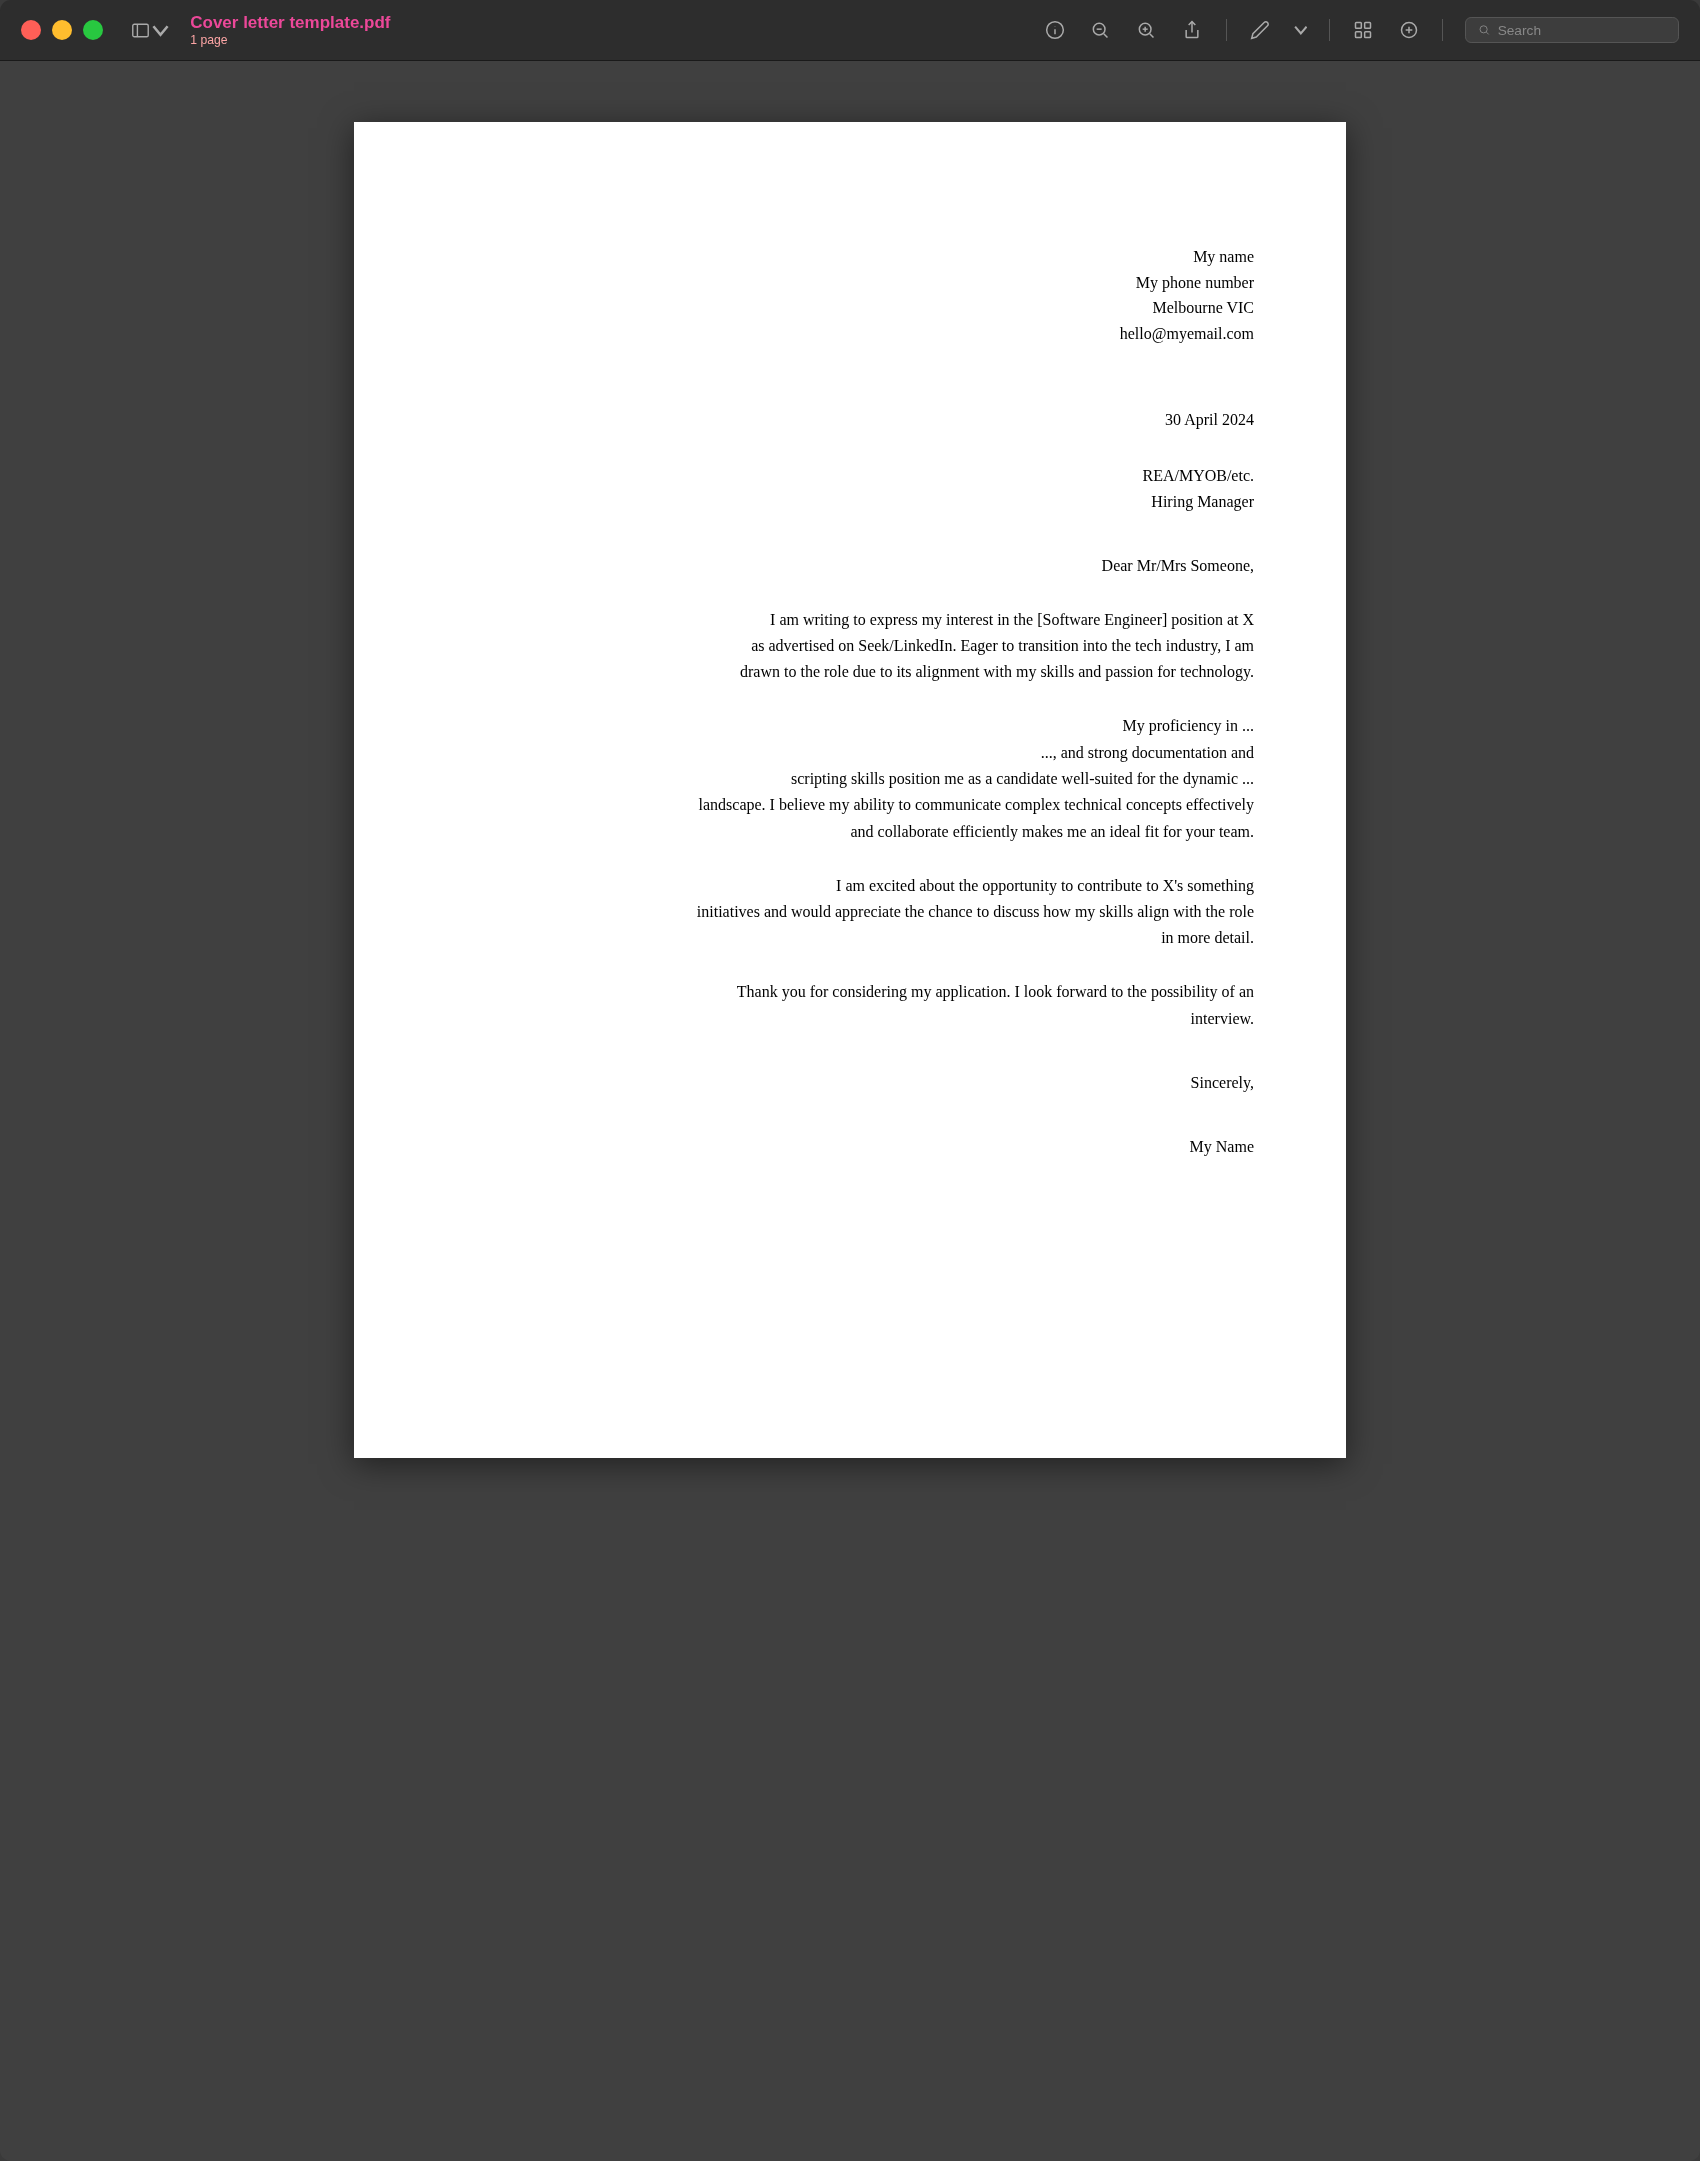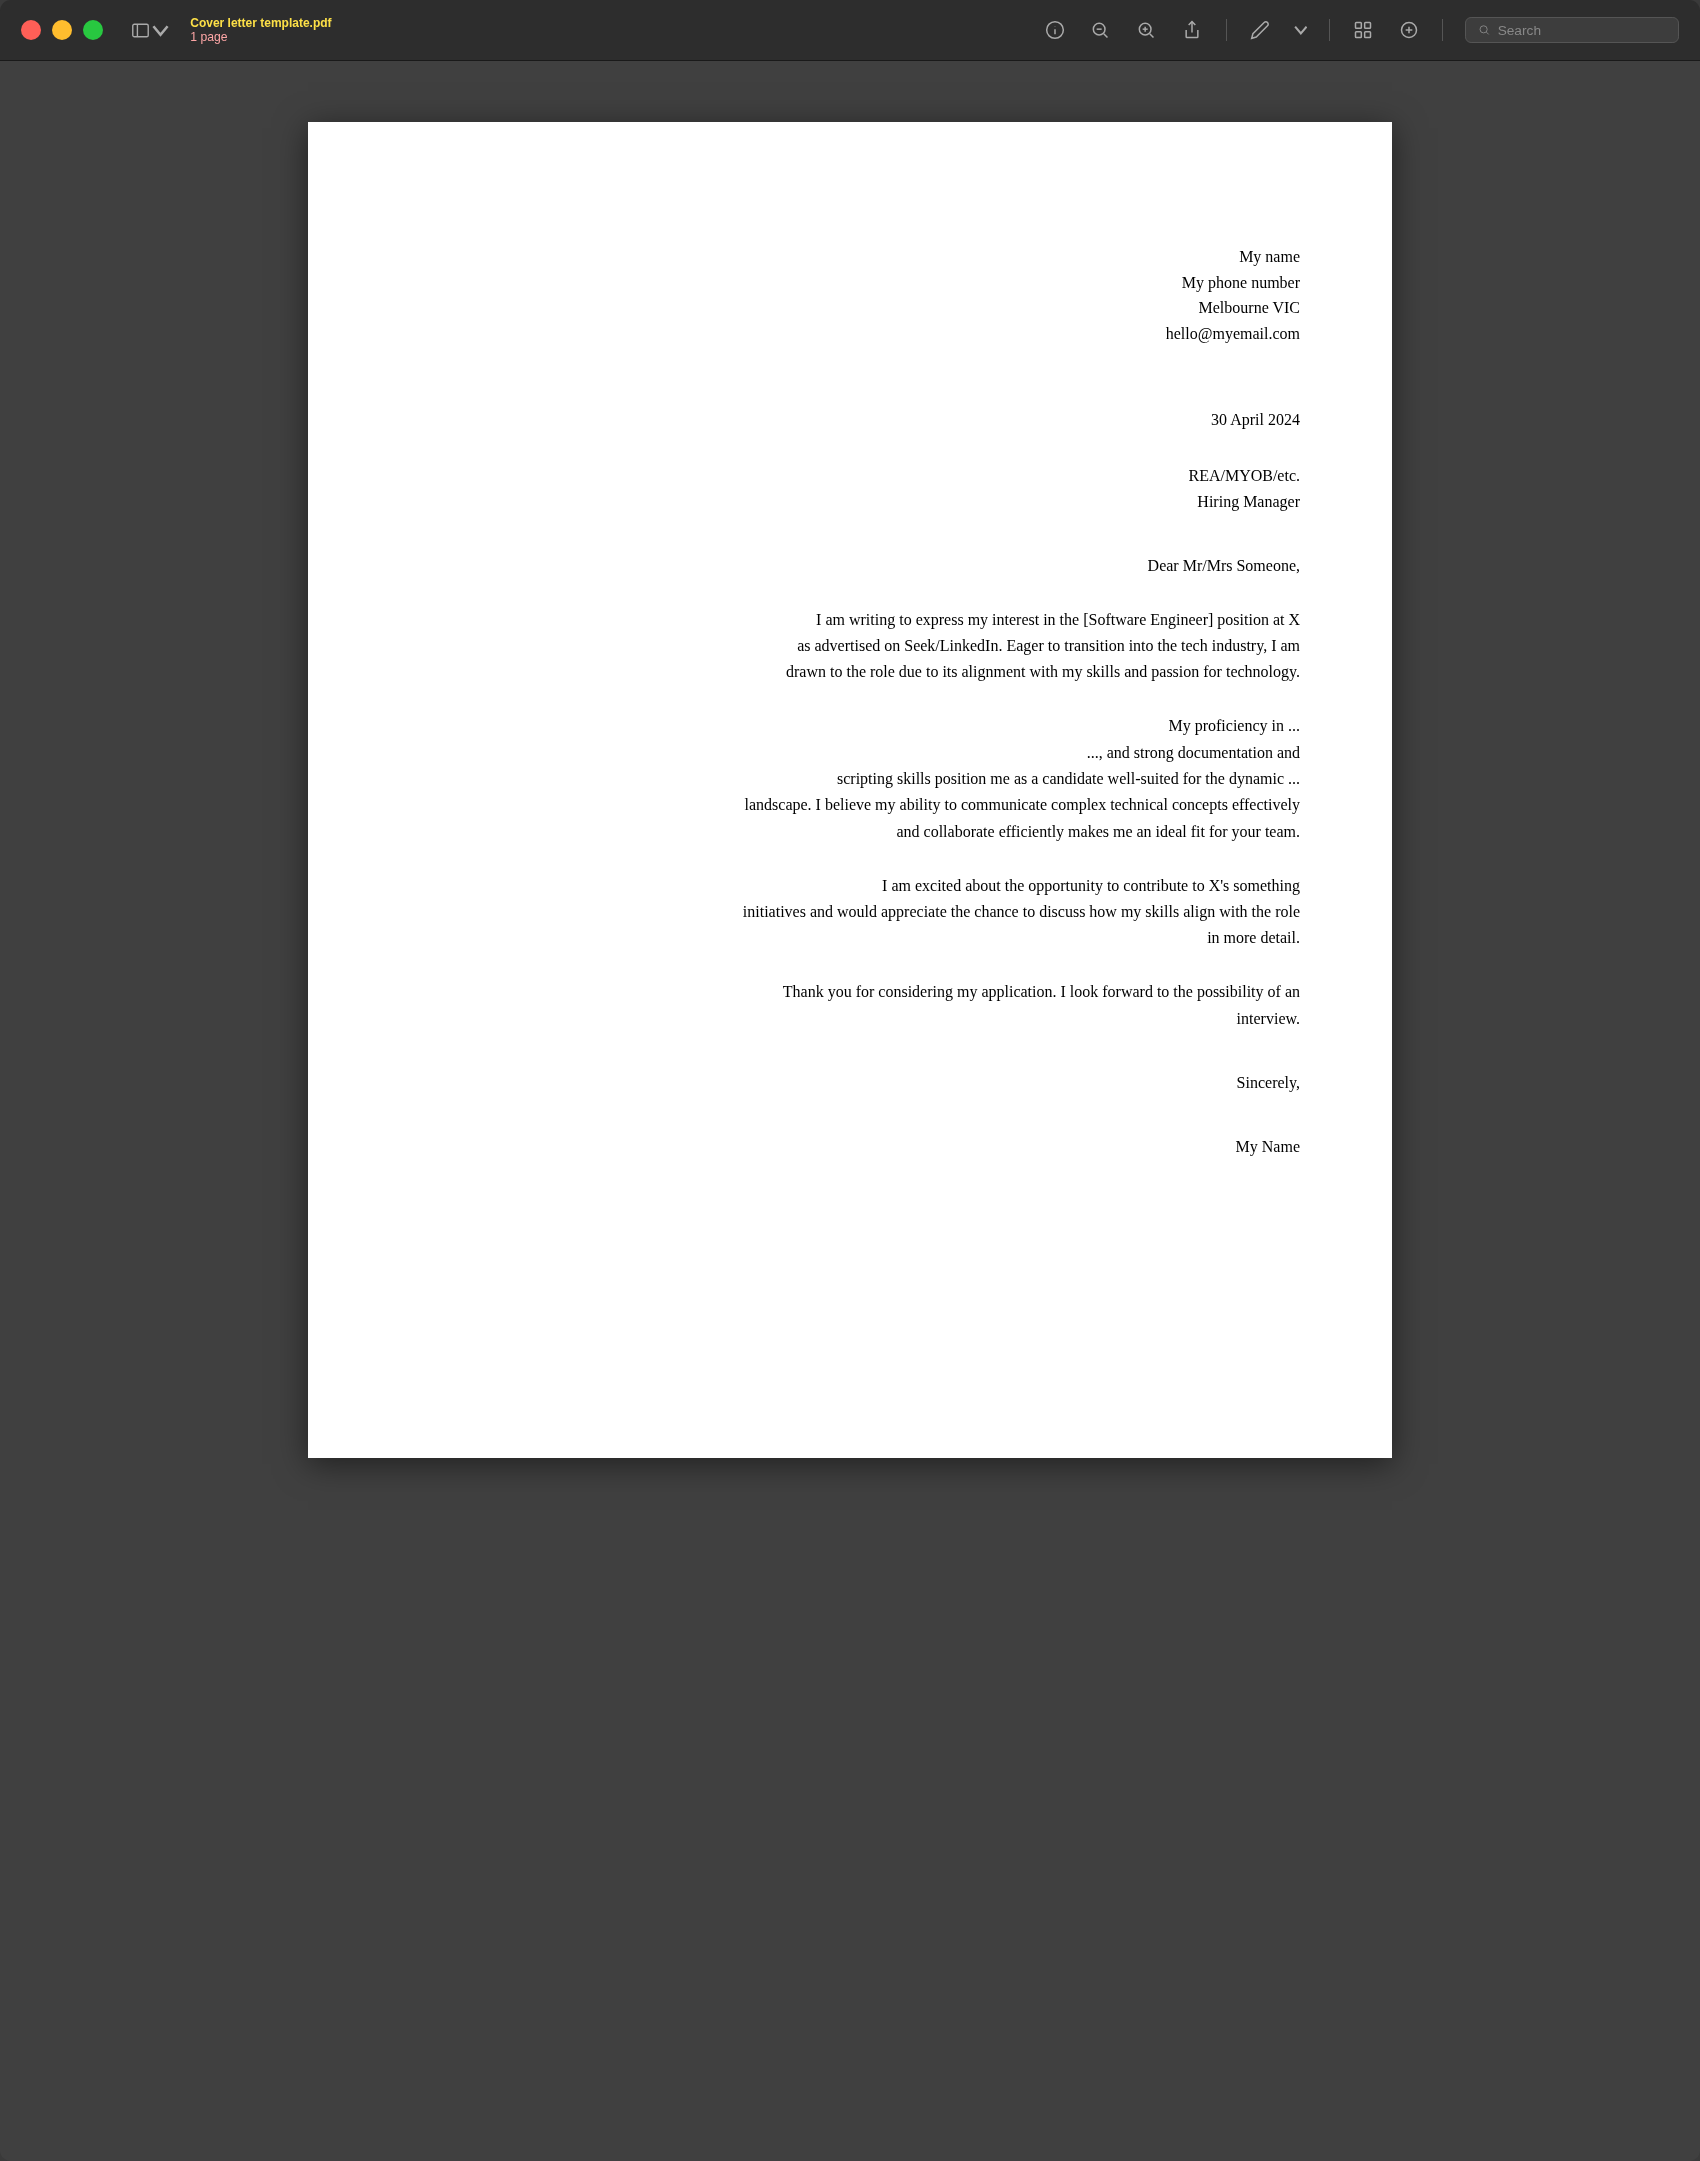--- a/index.html
+++ b/index.html
@@ -67,23 +67,23 @@
       height: 10.7px;
     }
 
     .file-info {
       display: flex;
       flex-direction: column;
       margin-left: 6.1px;
     }
 
     .file-name {
-      font-size: 12px;
+      font-size: 17px;
       font-weight: 600;
-      color: #fde047;
+      color: #ec4899;
     }
 
     .file-pages {
       font-size: 12.2px;
       color: #fca5a5;
     }
 
     .toolbar-spacer {
       flex: 1;
     }
@@ -147,21 +147,21 @@
       background: #404040;
       display: flex;
       align-items: flex-start;
       justify-content: center;
       padding: 61px 0;
       overflow-y: auto;
     }
 
     
     .pdf-document {
-      width: 1084px;
+      width: 992px;
       min-height: 1336px;
       background: #ffffff;
       box-shadow: 0 6.1px 30.5px rgba(0,0,0,0.5);
       padding: 76px 92px 92px 92px;
       position: relative;
     }
 
     
     .address-block {
       text-align: right;

